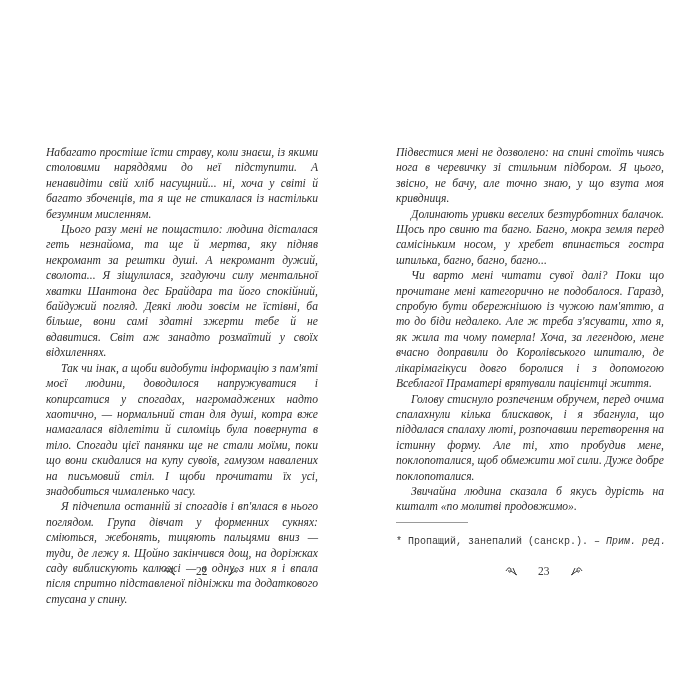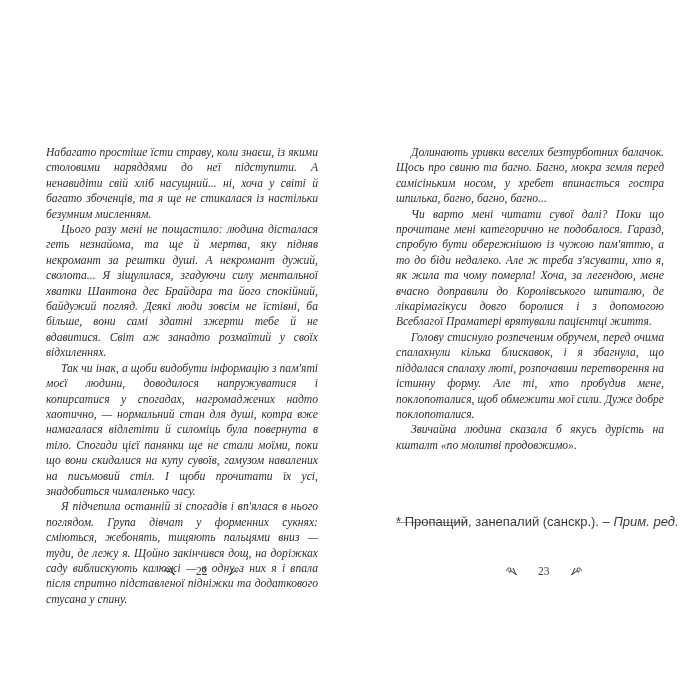--- a/index.html
+++ b/index.html
@@ -45,23 +45,23 @@
       position: absolute;
       left: 396px;
       top: 522px;
       width: 72px;
       height: 0;
       border-top: 1px solid #9a9a9a;
     }
     .footnote {
       position: absolute;
       left: 396px;
-      top: 514px;
-      font-family: Liberation Sans, sans-serif;
-      font-size: 13px;
+      top: 536px;
+      font-family: Liberation Mono, monospace;
+      font-size: 10px;
       color: #3a3a3a;
       white-space: nowrap;
     }
     .footnote em { font-style: italic; }
     .folio {
       position: absolute;
       top: 555px;
       font-family: "Liberation Serif", "DejaVu Serif", serif;
       font-size: 11.5px;
       color: #3a3a3a;
@@ -100,20 +100,21 @@
     </span>
     <span>22</span>
     <span class="orn">
       <svg viewBox="0 0 13 10">
           <path d="M12 5 C10 1,7 1,7 4 C7 7,10 7,9 4 M7 5 L1 9 M5 2 L2 9" stroke="#3a3a3a" stroke-width="1" fill="none"></path>
         </svg>
     </span>
   </div>
 
   <div class="page page-right text">
+    <p class="noindent">Підвестися мені не дозволено: на спині стоїть чиясь нога в черевичку зі стильним підбором. Я цього, звісно, не бачу, але точно знаю, у що взута моя кривдниця.</p>
     <p>Долинають уривки веселих безтурботних балачок. Щось про свиню та багно. Багно, мокра земля перед самісіньким носом, у хребет впинається гостра шпилька, багно, багно, багно...</p>
     <p>Чи варто мені читати сувої далі? Поки що прочитане мені категорично не подобалося. Гаразд, спробую бути обережнішою із чужою пам'яттю, а то до біди недалеко. Але ж треба з'ясувати, хто я, як жила та чому померла! Хоча, за легендою, мене вчасно доправили до Королівського шпиталю, де лікарімагікуси довго боролися і з допомогою Всеблагої Праматері врятували пацієнтці життя.</p>
     <p>Голову стиснуло розпеченим обручем, перед очима спалахнули кілька блискавок, і я збагнула, що піддалася спалаху люті, розпочавши перетворення на істинну форму. Але ті, хто пробудив мене, поклопоталися, щоб обмежити мої сили. Дуже добре поклопоталися.</p>
     <p>Звичайна людина сказала б якусь дурість на кшталт «по молитві продовжимо».</p>
   </div>
 
   <div class="footnote-rule"></div>
   <div class="footnote">
     <span>* Пропащий, занепалий (санскр.). – </span><em>Прим. ред.</em>
   </div>

